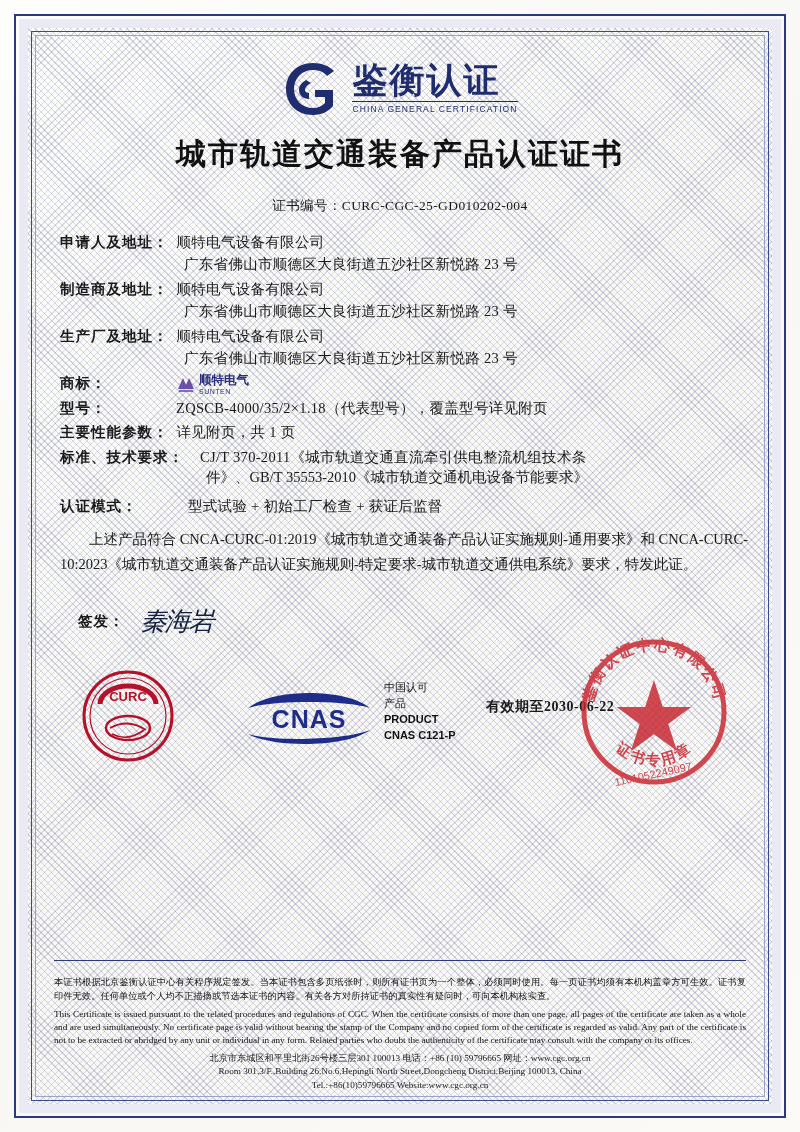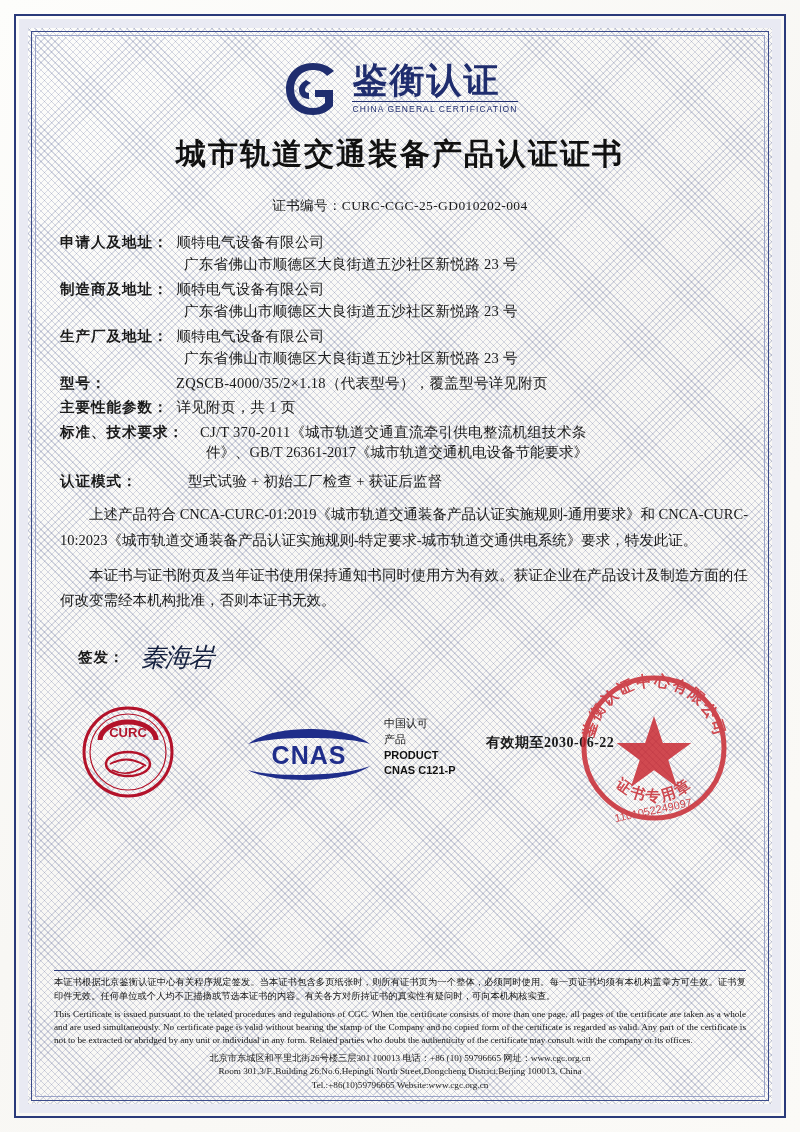--- a/index.html
+++ b/index.html
@@ -290,21 +290,21 @@
     pointer-events: none;
   }
 
   
   .footer {
     position: absolute;
     left: 10px;
     right: 10px;
     bottom: 0px;
     border-top: 1px solid #2a3a7a;
-    padding-top: 5px;
+    padding-top: 15px;
   }
   .footer-cn {
     font-size: 9.2px;
     line-height: 1.5;
     text-align: justify;
     letter-spacing: 0.1px;
     color: #111;
   }
   .footer-en {
     font-family: "Liberation Serif", serif;
@@ -363,45 +363,61 @@
       </div>
       <div class="field-value-sub">广东省佛山市顺德区大良街道五沙社区新悦路 23 号</div>
 
       <div class="field-row tight">
         <div class="field-label">生产厂及地址：</div>
         <div class="field-value">顺特电气设备有限公司</div>
       </div>
       <div class="field-value-sub">广东省佛山市顺德区大良街道五沙社区新悦路 23 号</div>
 
 
+      <div class="field-row">
+        <div class="field-label">商标：</div>
+        <div class="field-value">
+          <span class="brandmark">
+            <span class="bm-logo">
+              <svg viewBox="0 0 20 17" width="20" height="17">
+                <path d="M2 13 L7 2 L10 9 L13 2 L18 13 Z" fill="#6b4fa8"></path>
+                <path d="M3 15 L17 15" stroke="#6b4fa8" stroke-width="1.6"></path>
+              </svg>
+            </span>
+            <span class="bm-text">
+              <span class="bm-cn">顺特电气</span>
+              <span class="bm-en">SUNTEN</span>
+            </span>
+          </span>
+        </div>
+      </div>
 
       <div class="field-row">
         <div class="field-label">型号：</div>
         <div class="field-value">ZQSCB-4000/35/2×1.18（代表型号），覆盖型号详见附页</div>
       </div>
 
       <div class="field-row">
         <div class="field-label">主要性能参数：</div>
         <div class="field-value">详见附页，共 1 页</div>
       </div>
 
       <div class="field-row tight">
         <div class="field-label" style="min-width:132px;">标准、技术要求：</div>
         <div class="field-value">CJ/T 370-2011《城市轨道交通直流牵引供电整流机组技术条</div>
       </div>
-      <div class="std-cont">件》、GB/T 26361-2017《城市轨道交通机电设备节能要求》</div>
+      <div class="std-cont">件》、GB/T 35553-2010《城市轨道交通机电设备节能要求》</div>
 
       <div class="field-row" style="margin-top:6px;gap:12px;">
         <div class="field-label">认证模式：</div>
         <div class="field-value">型式试验 + 初始工厂检查 + 获证后监督</div>
       </div>
     </div>
 
     <div class="para">上述产品符合 CNCA-CURC-01:2019《城市轨道交通装备产品认证实施规则-通用要求》和 CNCA-CURC-10:2023《城市轨道交通装备产品认证实施规则-特定要求-城市轨道交通供电系统》要求，特发此证。</div>
-    <div class="para">本证书与证书附页及当年证书使用保持通知书同时使用方为有效。获证企业在产品设计及制造方面的任何改变需经本机构批准，否则本证书无效。</div>
 
     <div class="sign-row">
       <span class="sign-label">签发：</span>
       <span class="sign-script">秦海岩</span>
     </div>
 
     <div class="badges">
 
       <div class="curc-badge">
         <svg viewBox="0 0 92 92" width="92" height="92">

